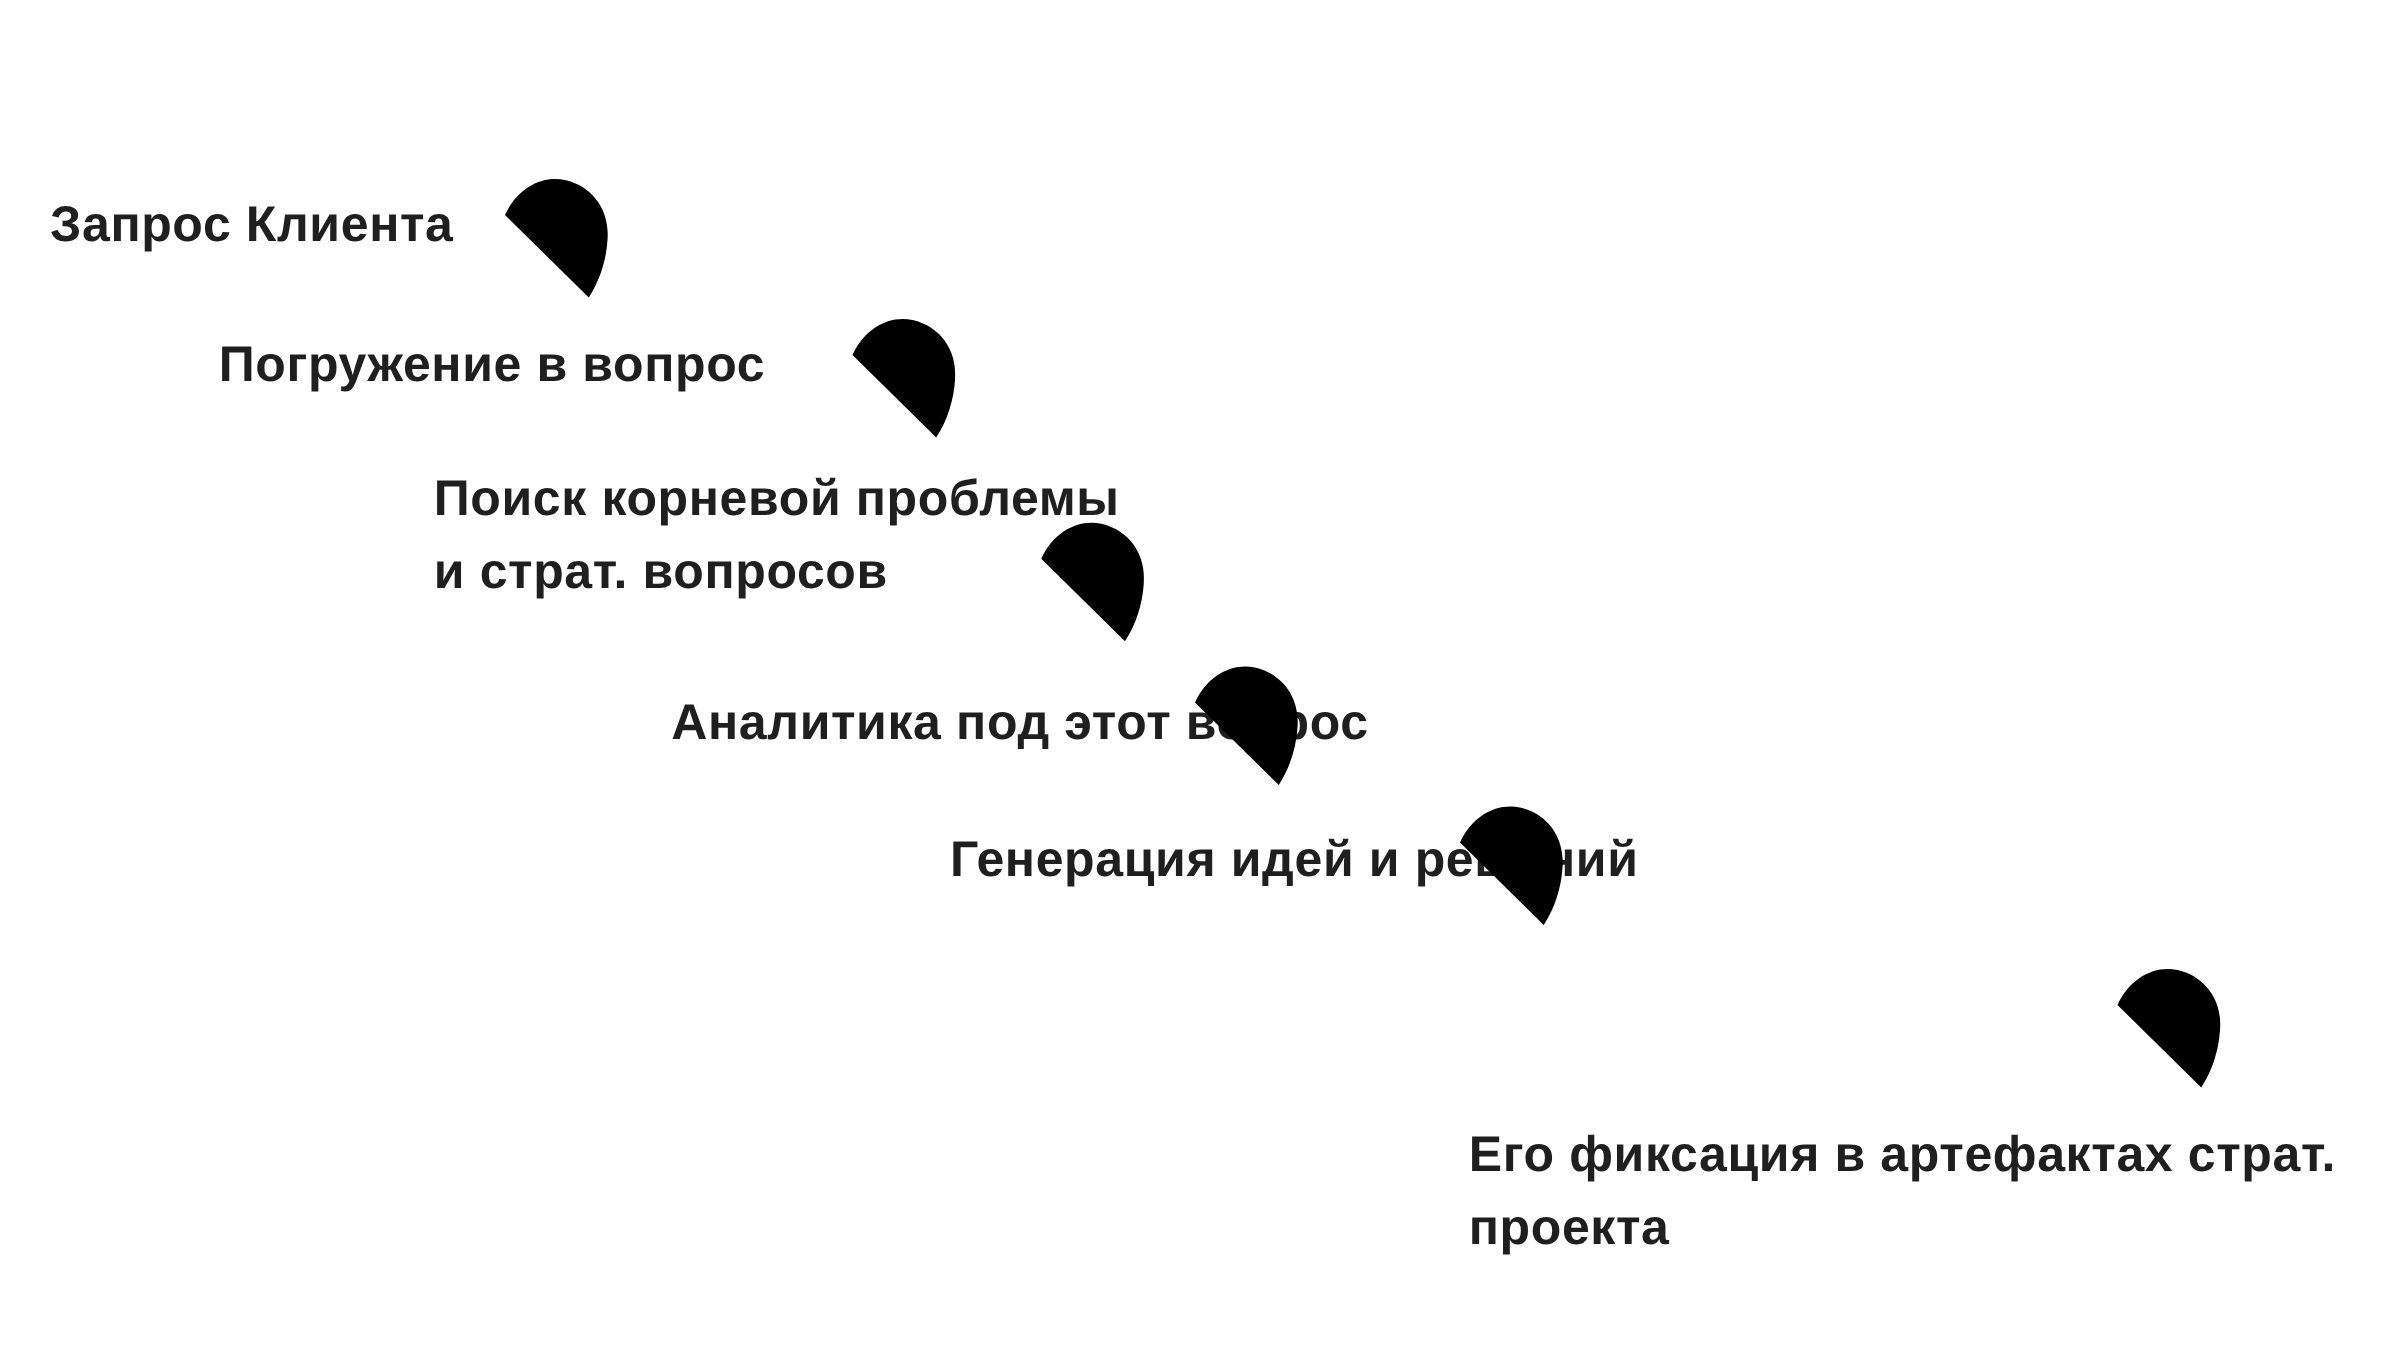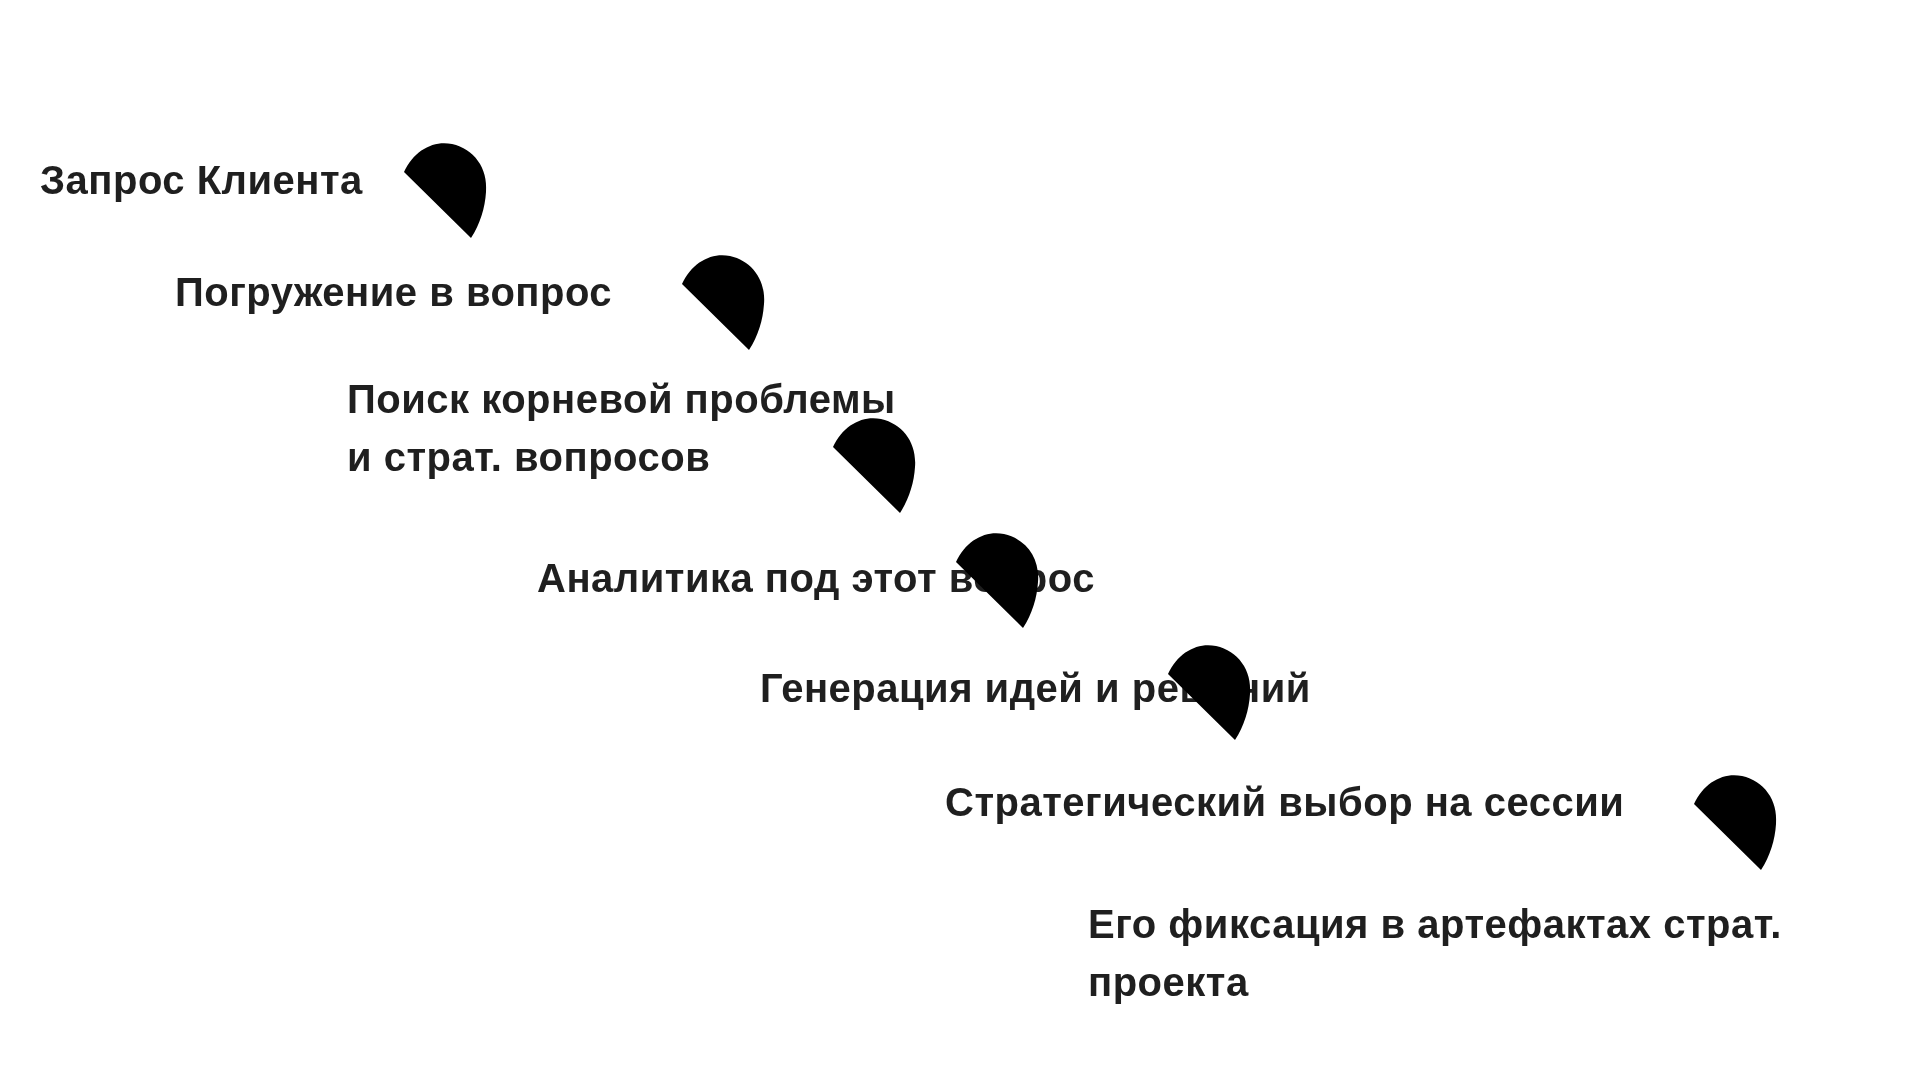--- a/index.html
+++ b/index.html
@@ -73,22 +73,21 @@
   <svg class="arrow" style="left:950px; top:488px" viewBox="0 0 110 115">
     <use href="#arrow-shape"></use>
   </svg>
 
   <div class="step" style="left:760px; top:619px">Генерация идей и решений</div>
 
   <svg class="arrow" style="left:1162px; top:600px" viewBox="0 0 110 115">
     <use href="#arrow-shape"></use>
   </svg>
 
-  <div class="step" style="left:945px; top:733px">Стратегический выбор на сессии</div>
 
   <svg class="arrow" style="left:1688px; top:730px" viewBox="0 0 110 115">
     <use href="#arrow-shape"></use>
   </svg>
 
-  <div class="step" style="left:1088px; top:855px">Его фиксация в артефактах страт.
+  <div class="step" style="left:1175px; top:855px">Его фиксация в артефактах страт.
 проекта</div>
 
 </div>
 
 </body></html>

